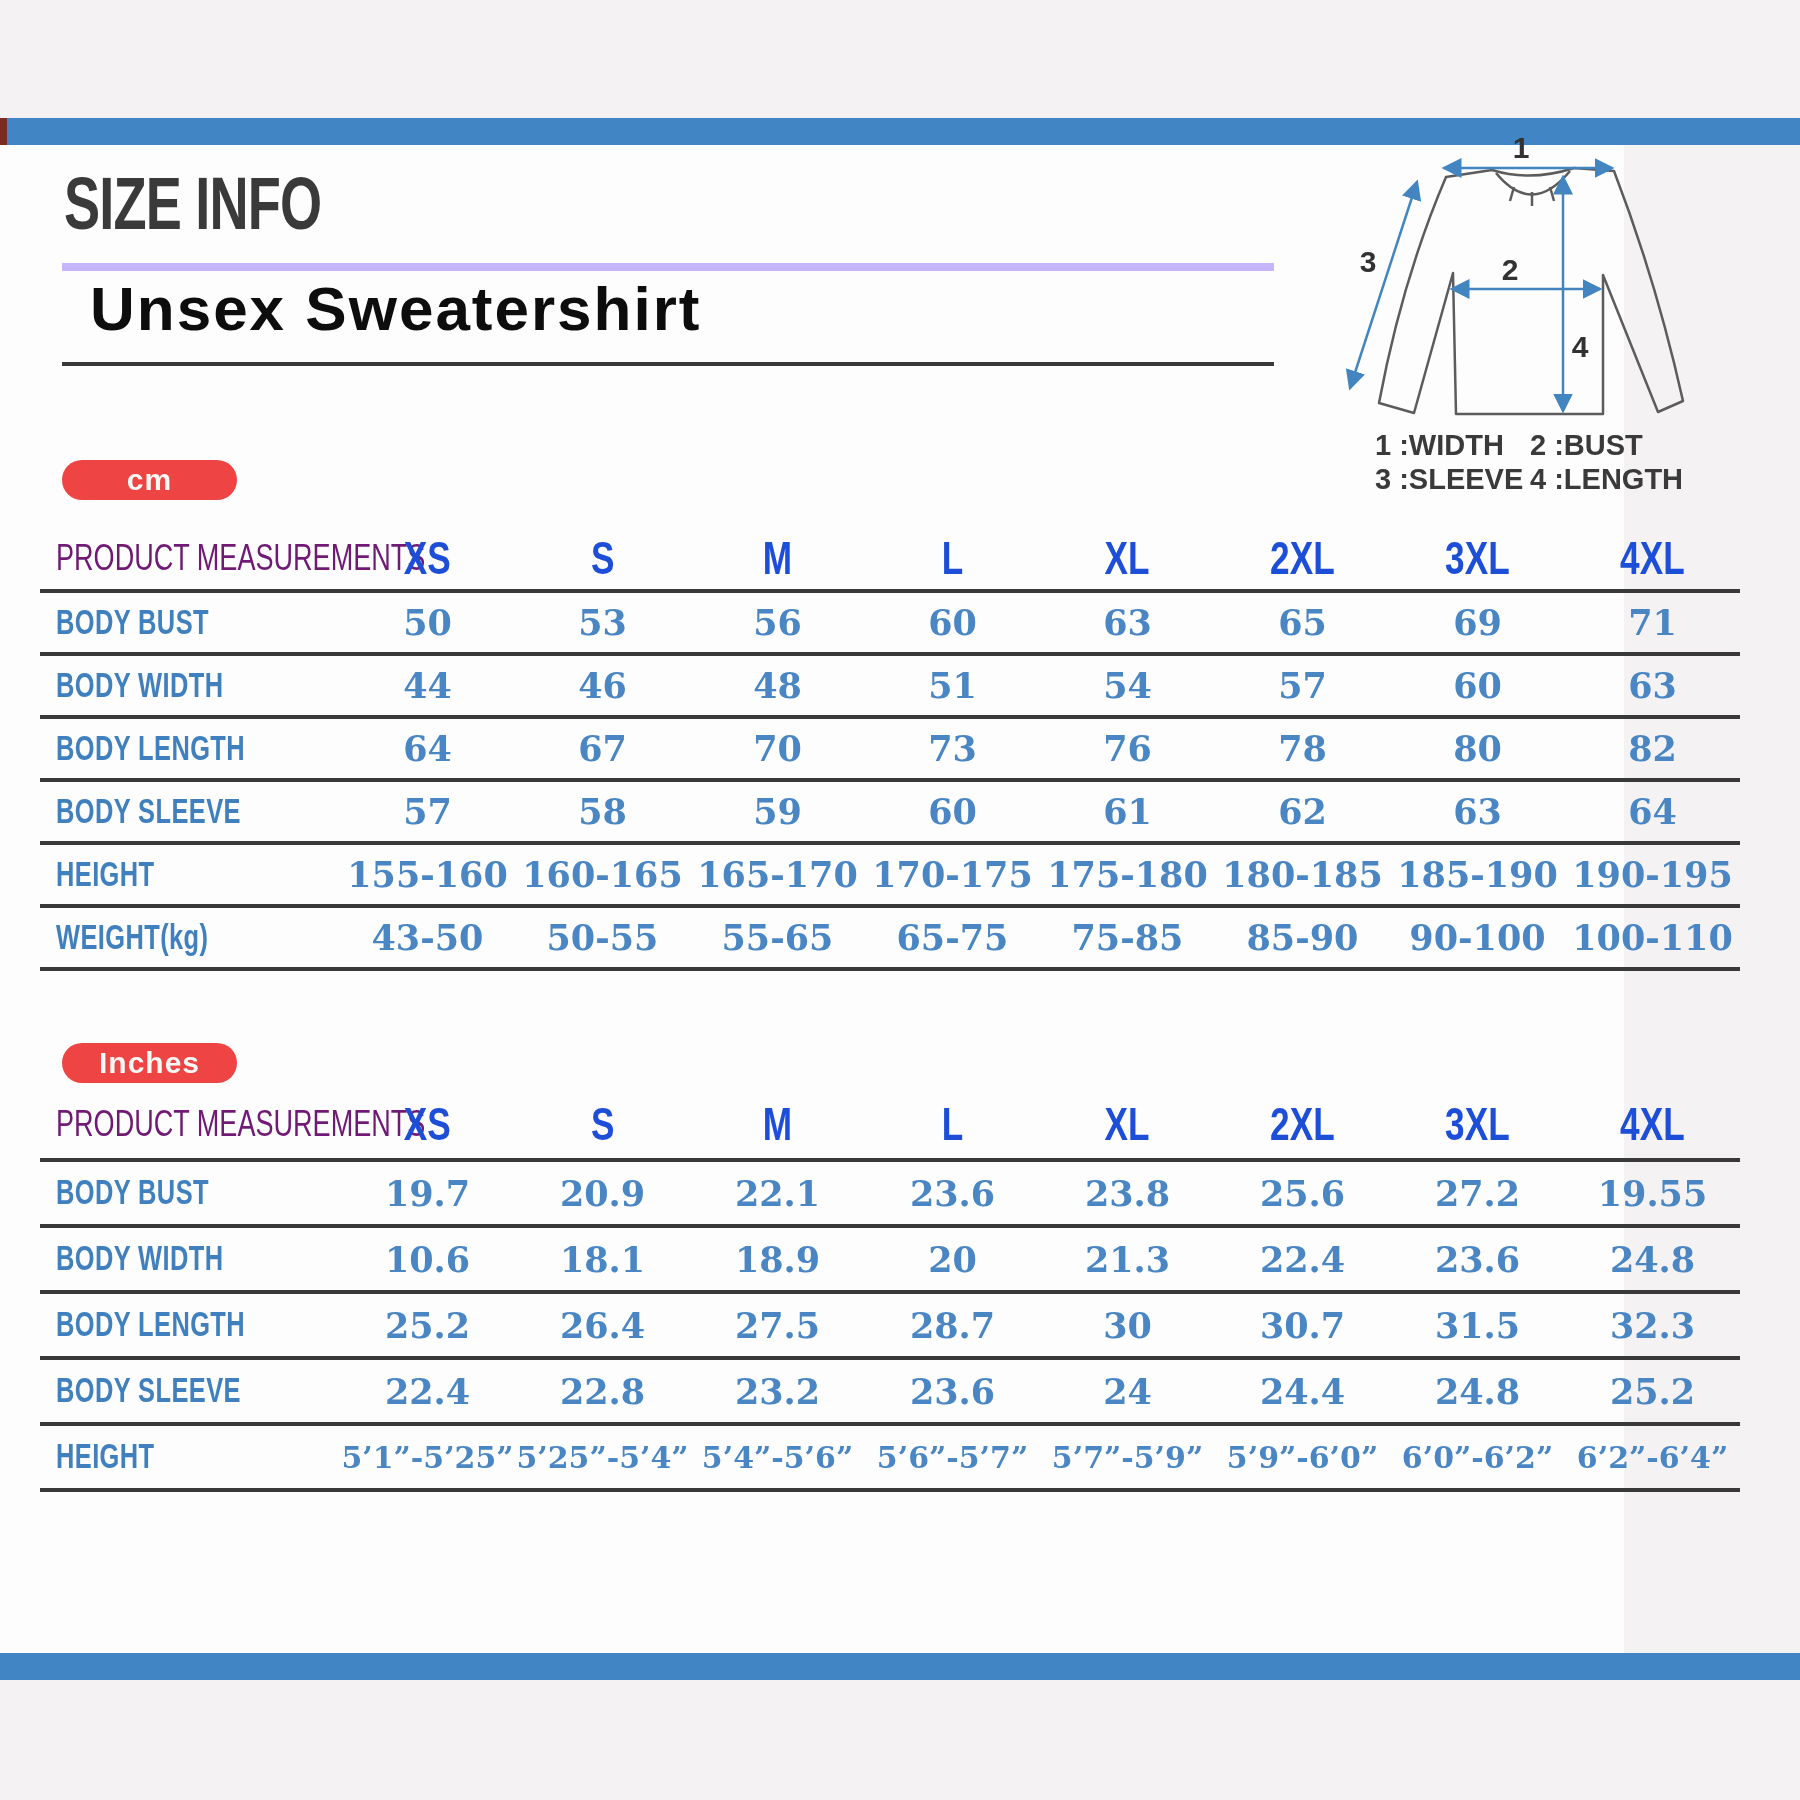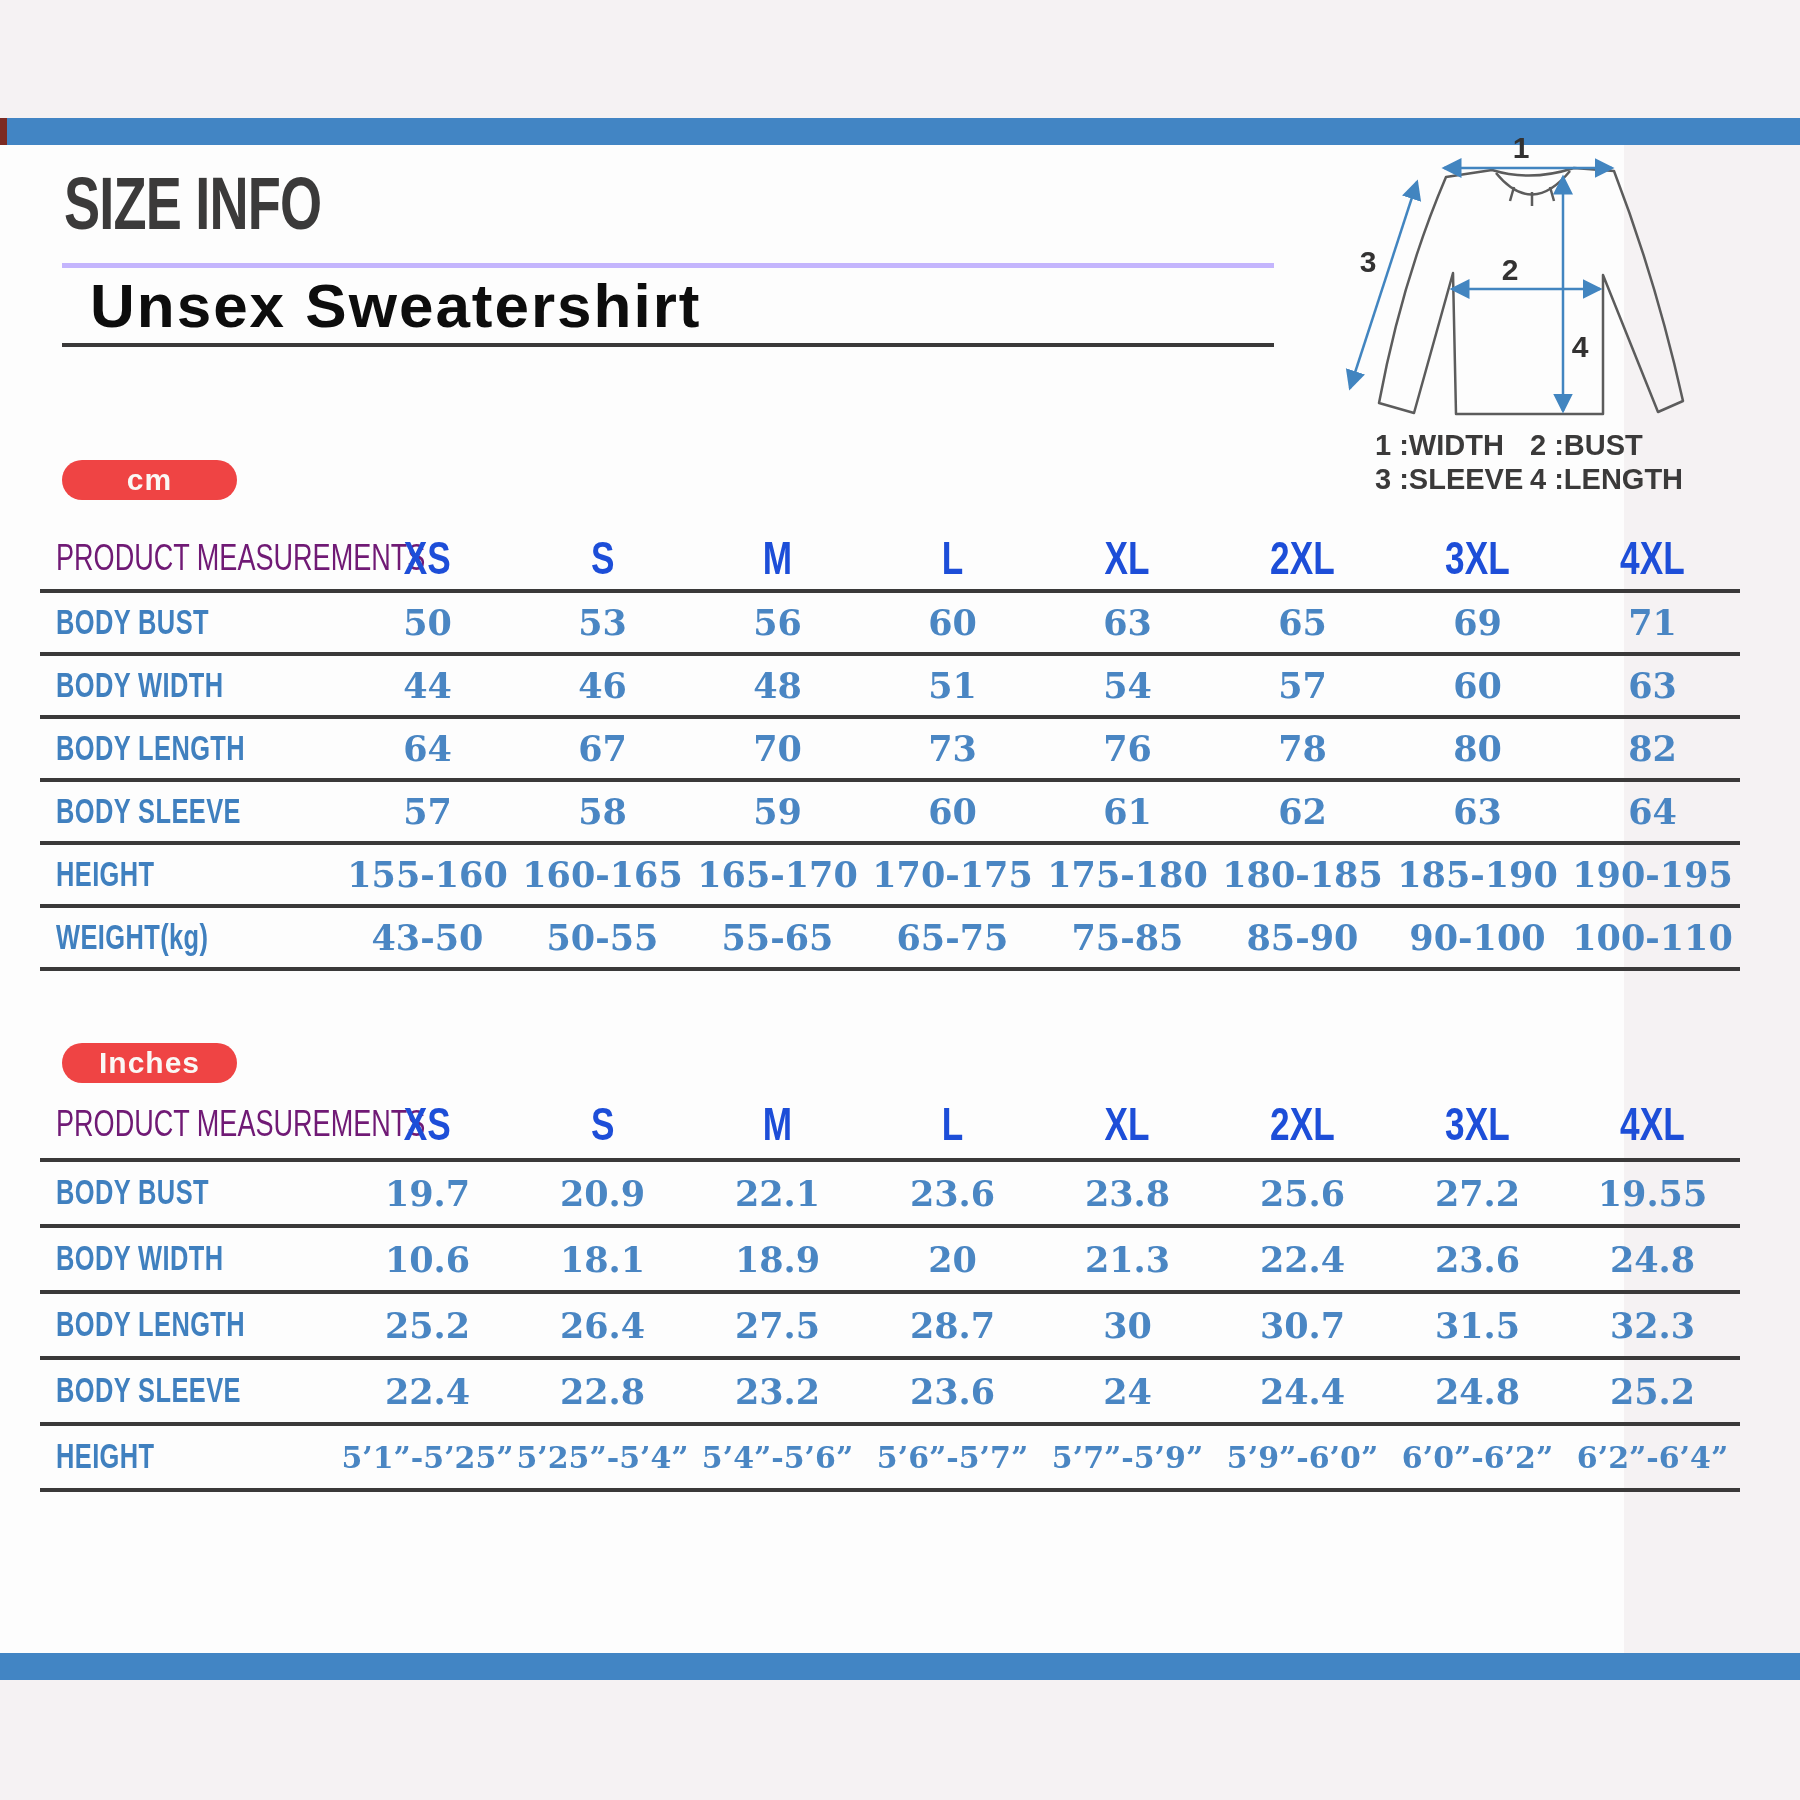--- a/index.html
+++ b/index.html
@@ -10,21 +10,21 @@
   .bar-top{top:118px;}
   .bar-bottom{top:1653px;}
   .edge-notch{position:absolute;left:0;top:118px;width:7px;height:27px;background:#7c2b23;}
 
   .content{position:absolute;left:0;top:145px;width:1624px;height:1508px;background:#fdfdfd;}
 
   .cond{display:inline-block;transform:scale(0.82,1.12);transform-origin:0 50%;}
   .cond-c{display:inline-block;transform:scale(0.8,1.06);transform-origin:50% 50%;}
 
   .title{position:absolute;left:64px;top:20px;font-size:66px;font-weight:bold;color:#3b3a3a;letter-spacing:-1px;}
-  .subtitle-block{position:absolute;left:62px;top:118px;width:1184px;border-top:5px solid #c4b5fd;border-bottom:4px solid #3a3939;padding:5px 0 4px 28px;}
+  .subtitle-block{position:absolute;left:62px;top:118px;width:1184px;border-top:8px solid #c4b5fd;border-bottom:4px solid #3a3939;padding:5px 0 20px 28px;}
   .subtitle{font-size:62px;font-weight:bold;color:#0d0d0d;letter-spacing:2px;line-height:66px;}
 
   .unit-badge{position:absolute;left:62px;width:175px;height:40px;background:#ef4444;border-radius:20px;display:flex;align-items:center;justify-content:center;color:#faf8f5;font-size:30px;font-weight:bold;letter-spacing:1px;}
   .badge-cm{top:315px;}
   .badge-inches{top:898px;}
 
   .size-table{position:absolute;left:40px;width:1700px;}
   .tbl-cm{top:382px;--hh:62px;--rh:59px;}
   .tbl-in{top:945px;--hh:68px;--rh:62px;}
   .t-head{display:grid;grid-template-columns:300px repeat(8,175px);height:var(--hh);align-items:center;border-bottom:4px solid #3a3939;}

